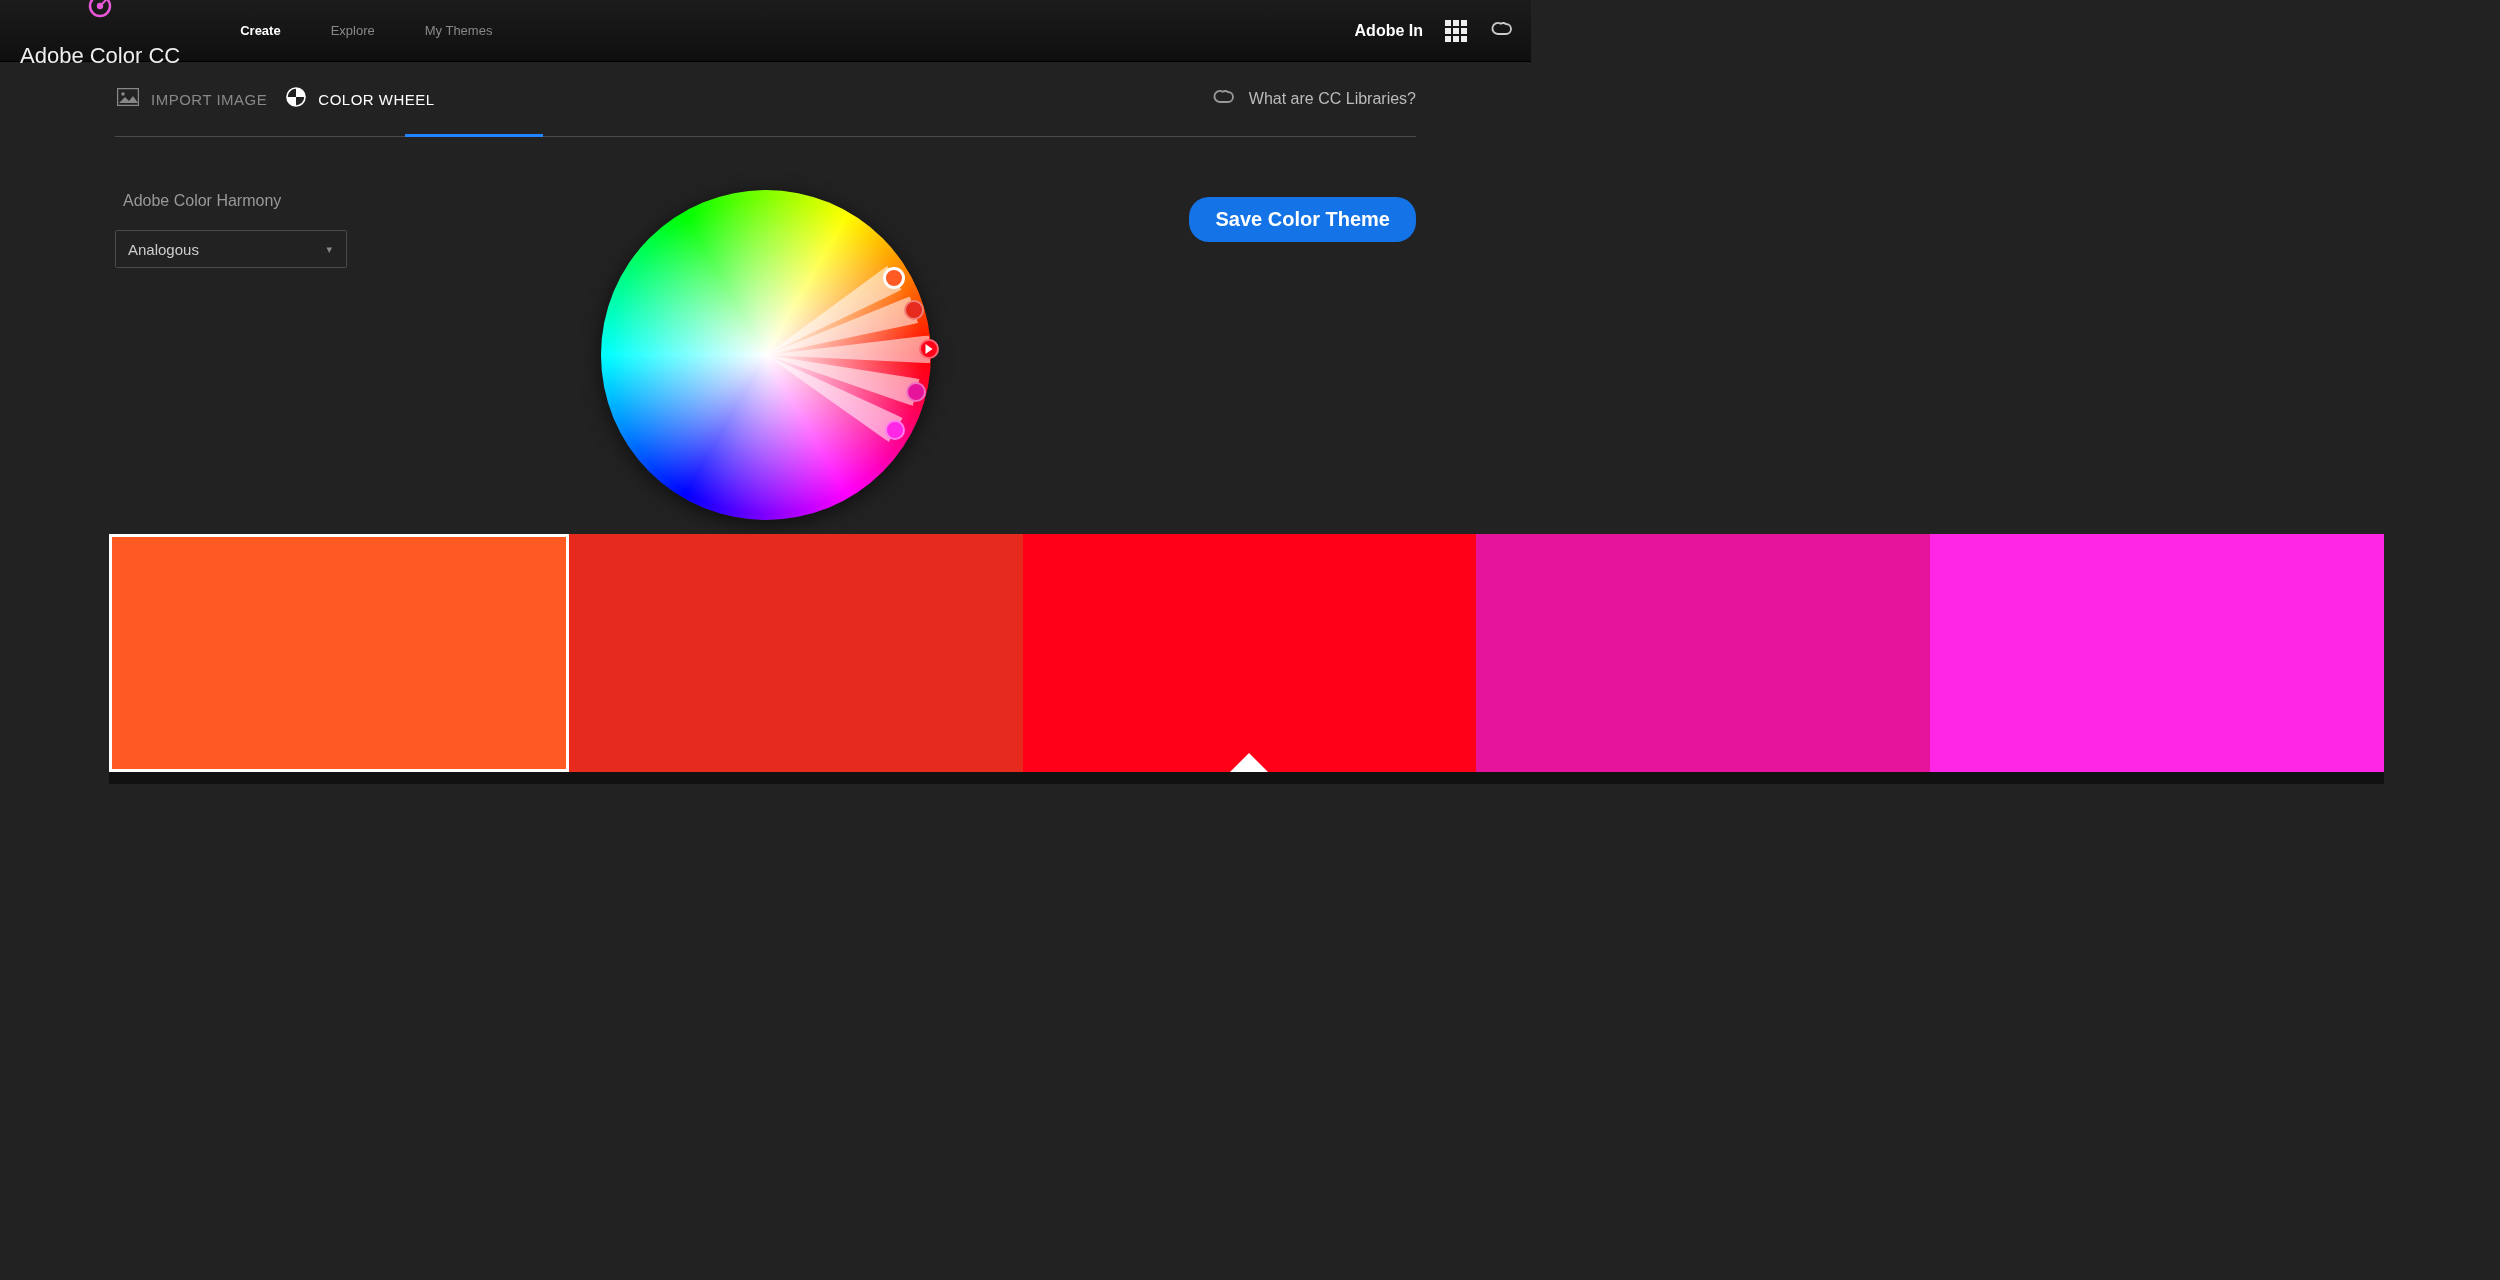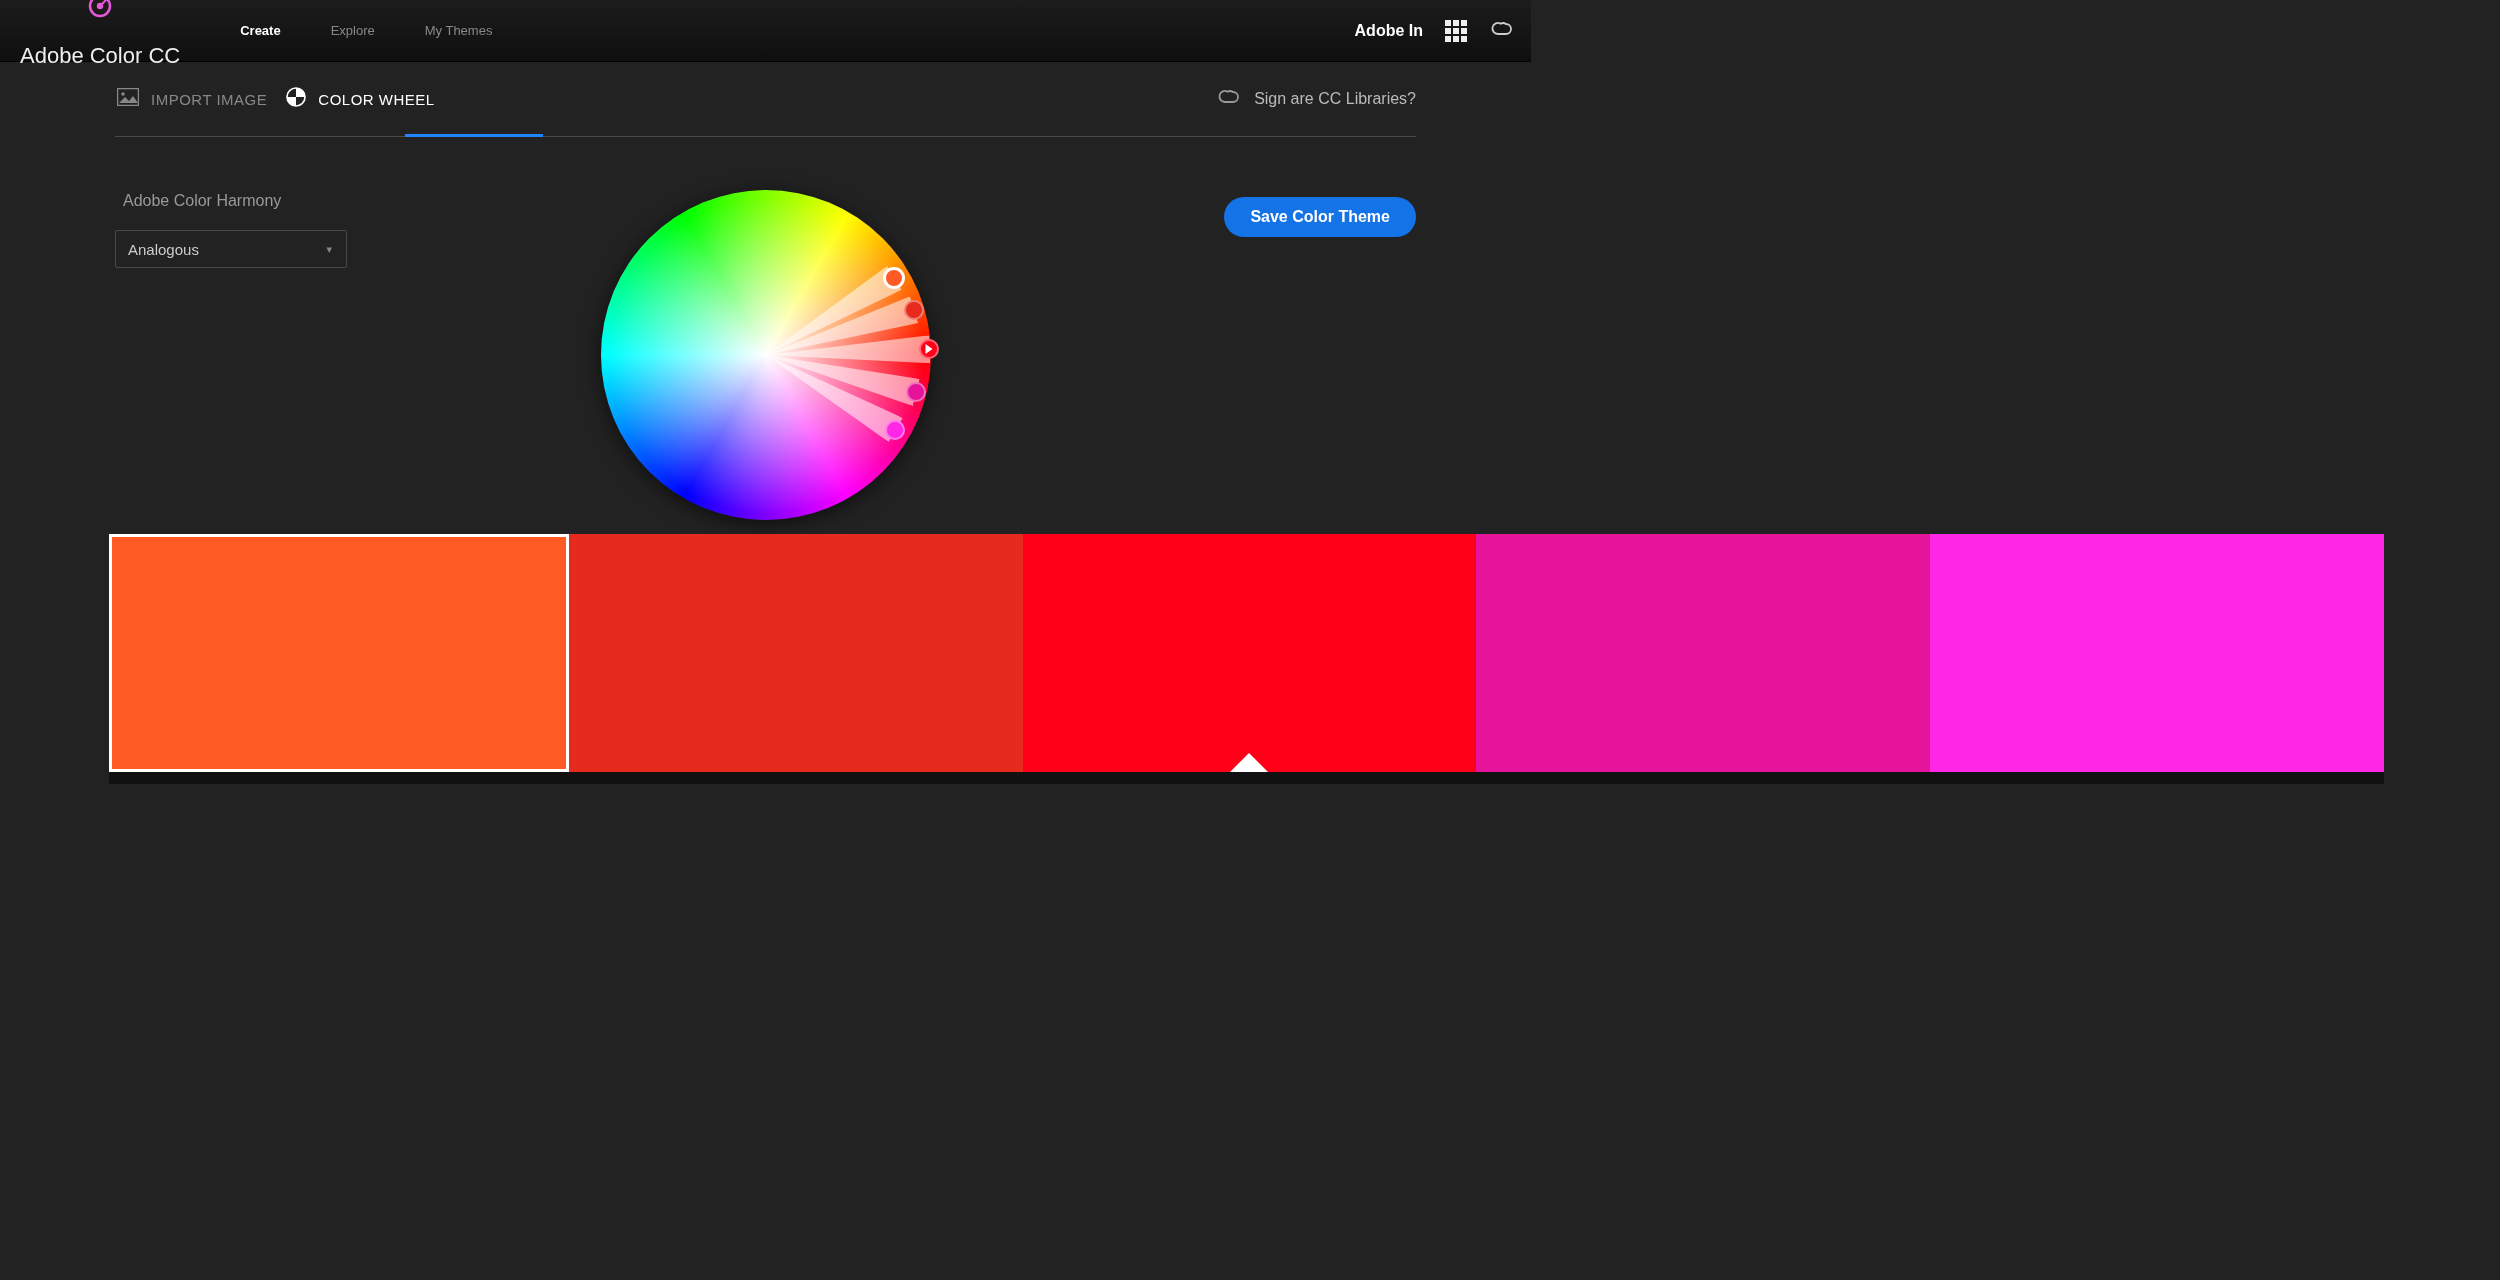--- a/index.html
+++ b/index.html
@@ -54,21 +54,21 @@
   .harmony-select {
     width: 232px; height: 38px; border: 1px solid #4a4a4a; background: #222;
     display: flex; align-items: center; justify-content: space-between;
     padding: 0 14px 0 12px; color: #ccc; font-size: 15px; cursor: pointer;
     border-radius: 2px;
   }
   .harmony-select .chev { font-size: 11px; color: #888; }
   .save-btn {
     position: absolute; right: 0; top: 5px;
     background: #1473e6; color: #fff; border: none;
-    padding: 11px 26px; font-size: 16px; font-weight: 600;
+    padding: 11px 26px; font-size: 20px; font-weight: 600;
     border-radius: 20px; cursor: pointer;
   }
 
   .wheel-wrap {
     position: absolute;
     left: 50%; transform: translateX(-50%);
     top: -2px;
     width: 330px; height: 330px;
   }
   .color-wheel {
@@ -190,21 +190,21 @@
       </span>
       <span class="lbl">COLOR WHEEL</span>
     </div>
     <div class="tab-underline"></div>
     <div class="cc-link">
       <span>
         <svg width="24" height="24" viewBox="0 0 24 24">
             <path d="M17 7a5 5 0 0 1 0 10H9a5.5 5.5 0 1 1 2.6-10.3A5 5 0 0 1 17 7z" fill="none" stroke="#999" stroke-width="1.8"></path>
           </svg>
       </span>
-      <span class="lbl">Sign are CC Libraries?</span>
+      <span class="lbl">What are CC Libraries?</span>
     </div>
   </div>
 
   <div class="controls-row">
     <div class="harmony-block">
       <div class="harmony-label">Adobe Color Harmony</div>
       <div class="harmony-select">
         <span>Analogous</span>
         <span class="chev">▾</span>
       </div>

